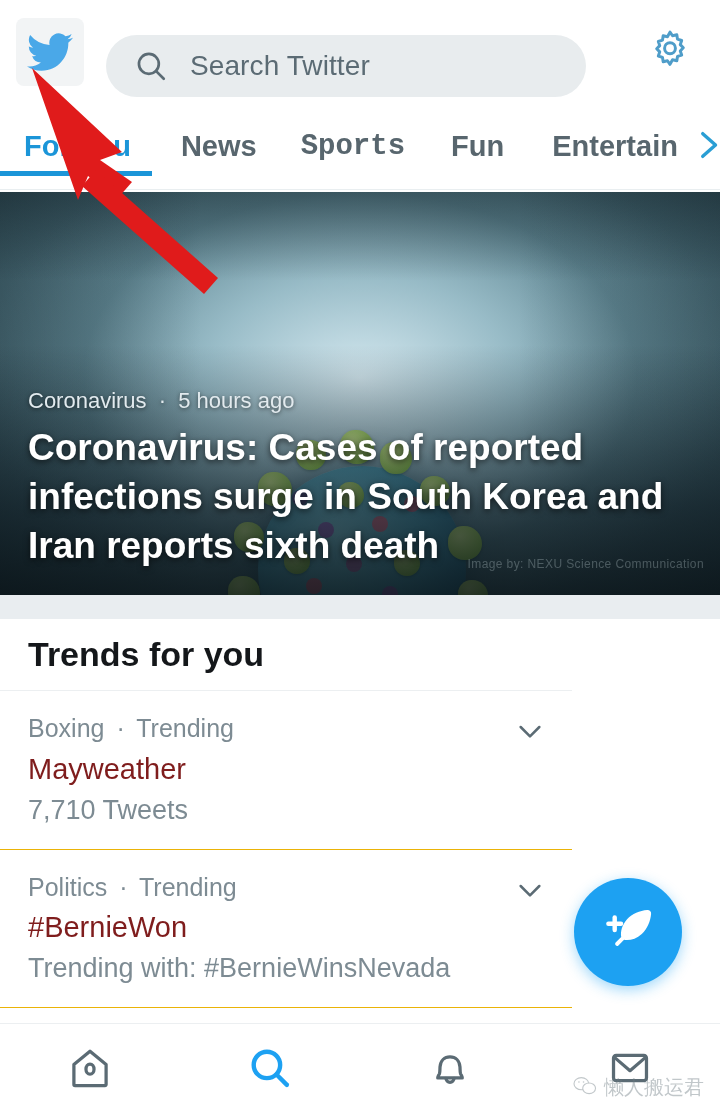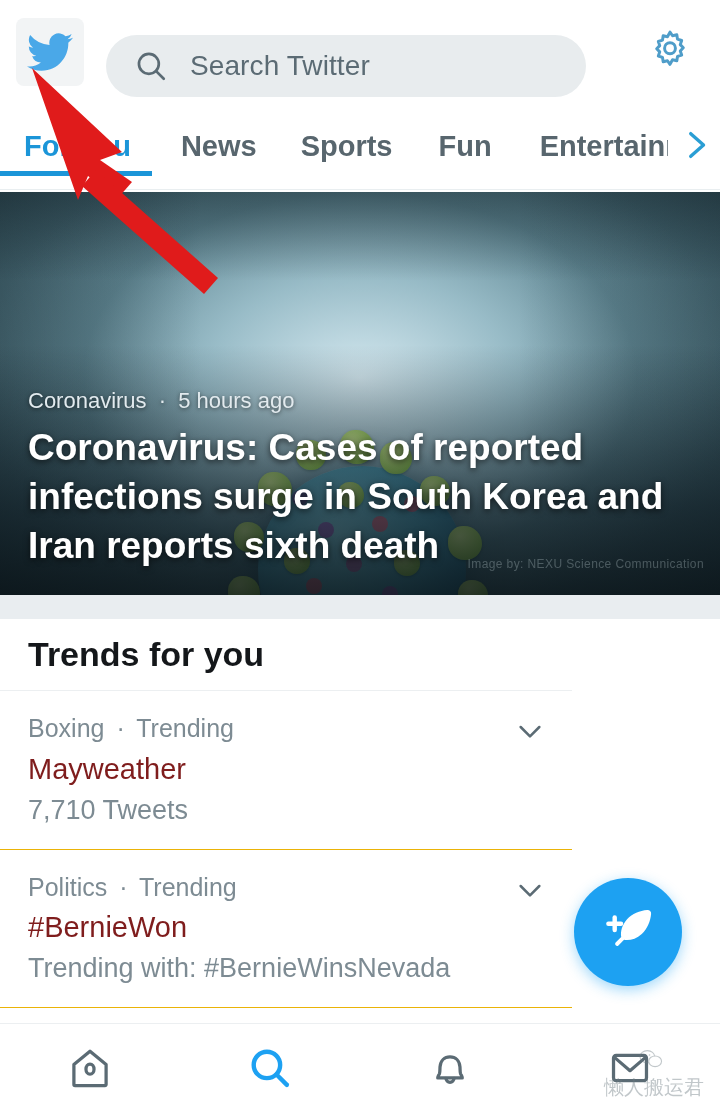--- a/index.html
+++ b/index.html
@@ -74,21 +74,21 @@
     font-size: 29px;
     font-weight: bold;
     color: #58666e;
     white-space: nowrap;
     padding: 0 0;
     flex: 0 0 auto;
   }
   .tab.active { color: #1b95d8; }
   .tab-0 { margin-left: 24px; }
   .tab-1 { margin-left: 50px; }
-  .tab-2 { margin-left: 44px; }
+  .tab-2 { margin-left: 44px; font-family: Liberation Mono, monospace; }
   .tab-3 { margin-left: 46px; }
   .tab-4 {
     margin-left: 48px;
     max-width: 128px;
     overflow: hidden;
     text-overflow: clip;
   }
   .tab-next {
     margin-left: 10px; margin-right: 14px;
     flex: 0 0 auto;
@@ -261,21 +261,20 @@
   }
   .navitem svg { width: 46px; height: 46px; }
 
   .wechat-watermark {
     position: absolute;
     right: 16px; bottom: 14px;
     display: flex; align-items: center;
     opacity: .42;
     z-index: 25;
     pointer-events: none;
-    flex-direction: column;
   }
   .wechat-watermark svg { width: 26px; height: 22px; margin-right: 6px; }
   .wechat-watermark .wm-text {
     font-size: 20px;
     color: #6d7b82;
     white-space: nowrap;
     font-family: "DejaVu Sans", sans-serif;
   }
 
   

